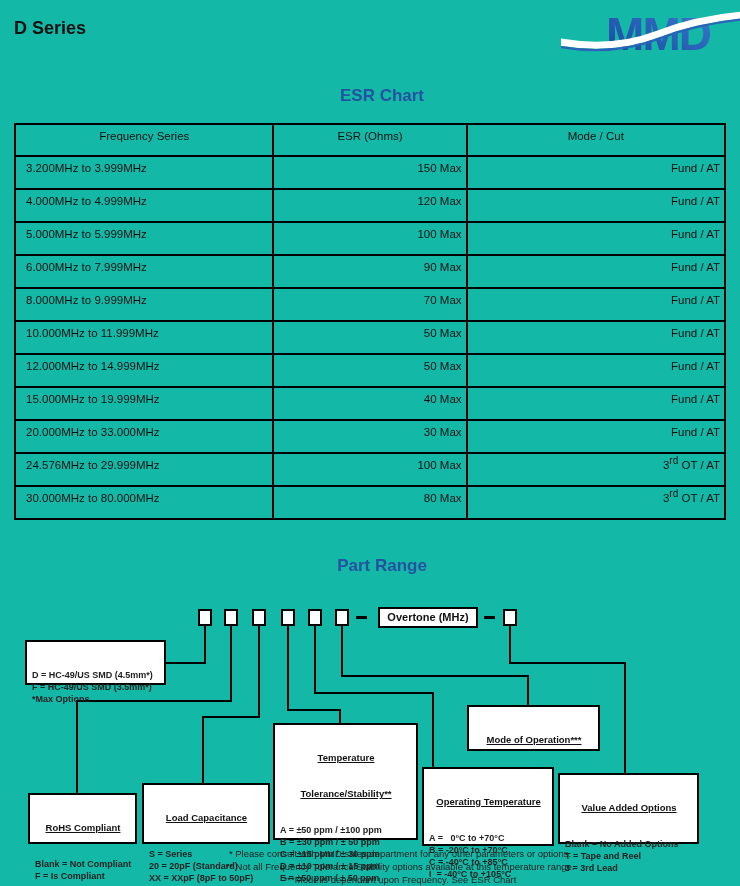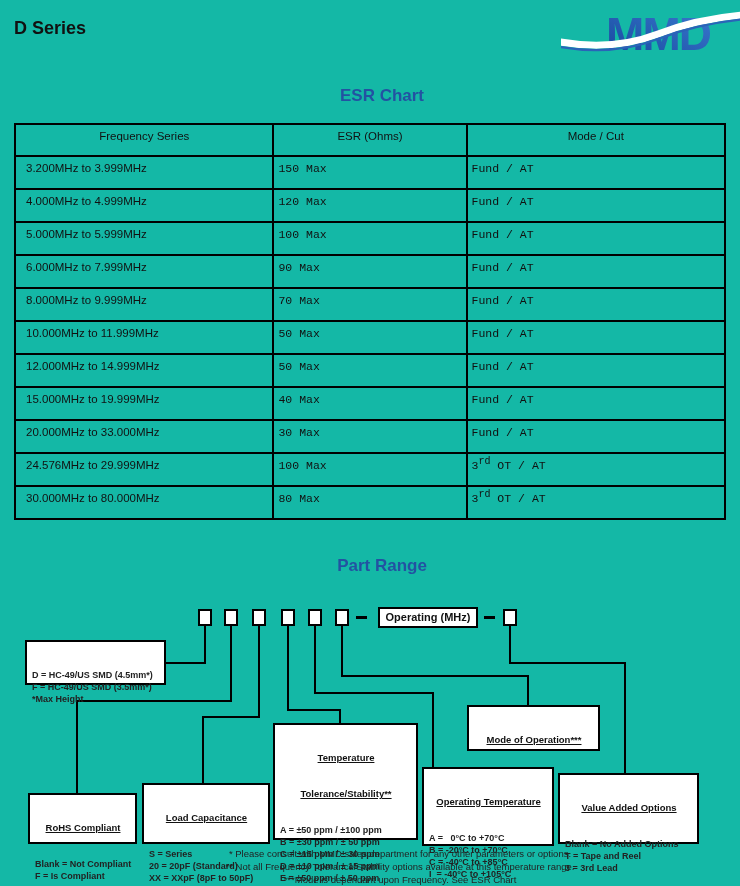--- a/index.html
+++ b/index.html
@@ -39,21 +39,21 @@
     border:2px solid #000;
     vertical-align:top;
     padding:5px 4px 0 4px;
     font-weight:normal;
     height:26px; 
     line-height:13px;
     overflow:hidden;
   }
   .esr-table th{text-align:center;height:25px;}
   .esr-table td.cell-freq{text-align:left;padding-left:10px;}
-  .esr-table td.cell-esr,.esr-table td.cell-mode{text-align:left;font-family:Liberation Mono, monospace;}
+  .esr-table td.cell-esr,.esr-table td.cell-mode{text-align:right;}
   .esr-table sup{font-size:10px;line-height:0;}
   
   .diagram{position:absolute;left:0;top:0;width:740px;height:886px;pointer-events:none;}
   .connector-svg{position:absolute;left:0;top:0;}
   .digit-box{
     position:absolute;width:10px;height:13px;
     border:2px solid #000;background:#fff;top:609px;
   }
   .dash{position:absolute;width:11px;height:3px;background:#000;top:616px;}
   .freq-box{
@@ -193,26 +193,26 @@
       </g>
     </svg>
 
     <div class="digit-box" style="left:198px"></div>
     <div class="digit-box" style="left:224px"></div>
     <div class="digit-box" style="left:252px"></div>
     <div class="digit-box" style="left:281px"></div>
     <div class="digit-box" style="left:308px"></div>
     <div class="digit-box" style="left:335px"></div>
     <div class="dash" style="left:356px"></div>
-    <div class="freq-box">Operating (MHz)</div>
+    <div class="freq-box">Overtone (MHz)</div>
     <div class="dash" style="left:484px"></div>
     <div class="digit-box" style="left:503px"></div>
 
     <div class="pn-box box-package">
-      <div data-lines="part_number.boxes.package.lines"><div>D = HC-49/US SMD (4.5mm*)</div><div>F = HC-49/US SMD (3.5mm*)</div><div>*Max Height</div></div>
+      <div data-lines="part_number.boxes.package.lines"><div>D = HC-49/US SMD (4.5mm*)</div><div>F = HC-49/US SMD (3.5mm*)</div><div>*Max Options</div></div>
     </div>
 
     <div class="pn-box box-rohs">
       <div class="box-title">RoHS Compliant</div>
       <div data-lines="part_number.boxes.rohs.lines"><div>Blank = Not Compliant</div><div>F = Is Compliant</div></div>
     </div>
 
     <div class="pn-box box-loadcap">
       <div class="box-title">Load Capacitance</div>
       <div data-lines="part_number.boxes.load_capacitance.lines"><div>S = Series</div><div>20 = 20pF (Standard)</div><div>XX = XXpF (8pF to 50pF)</div></div>

